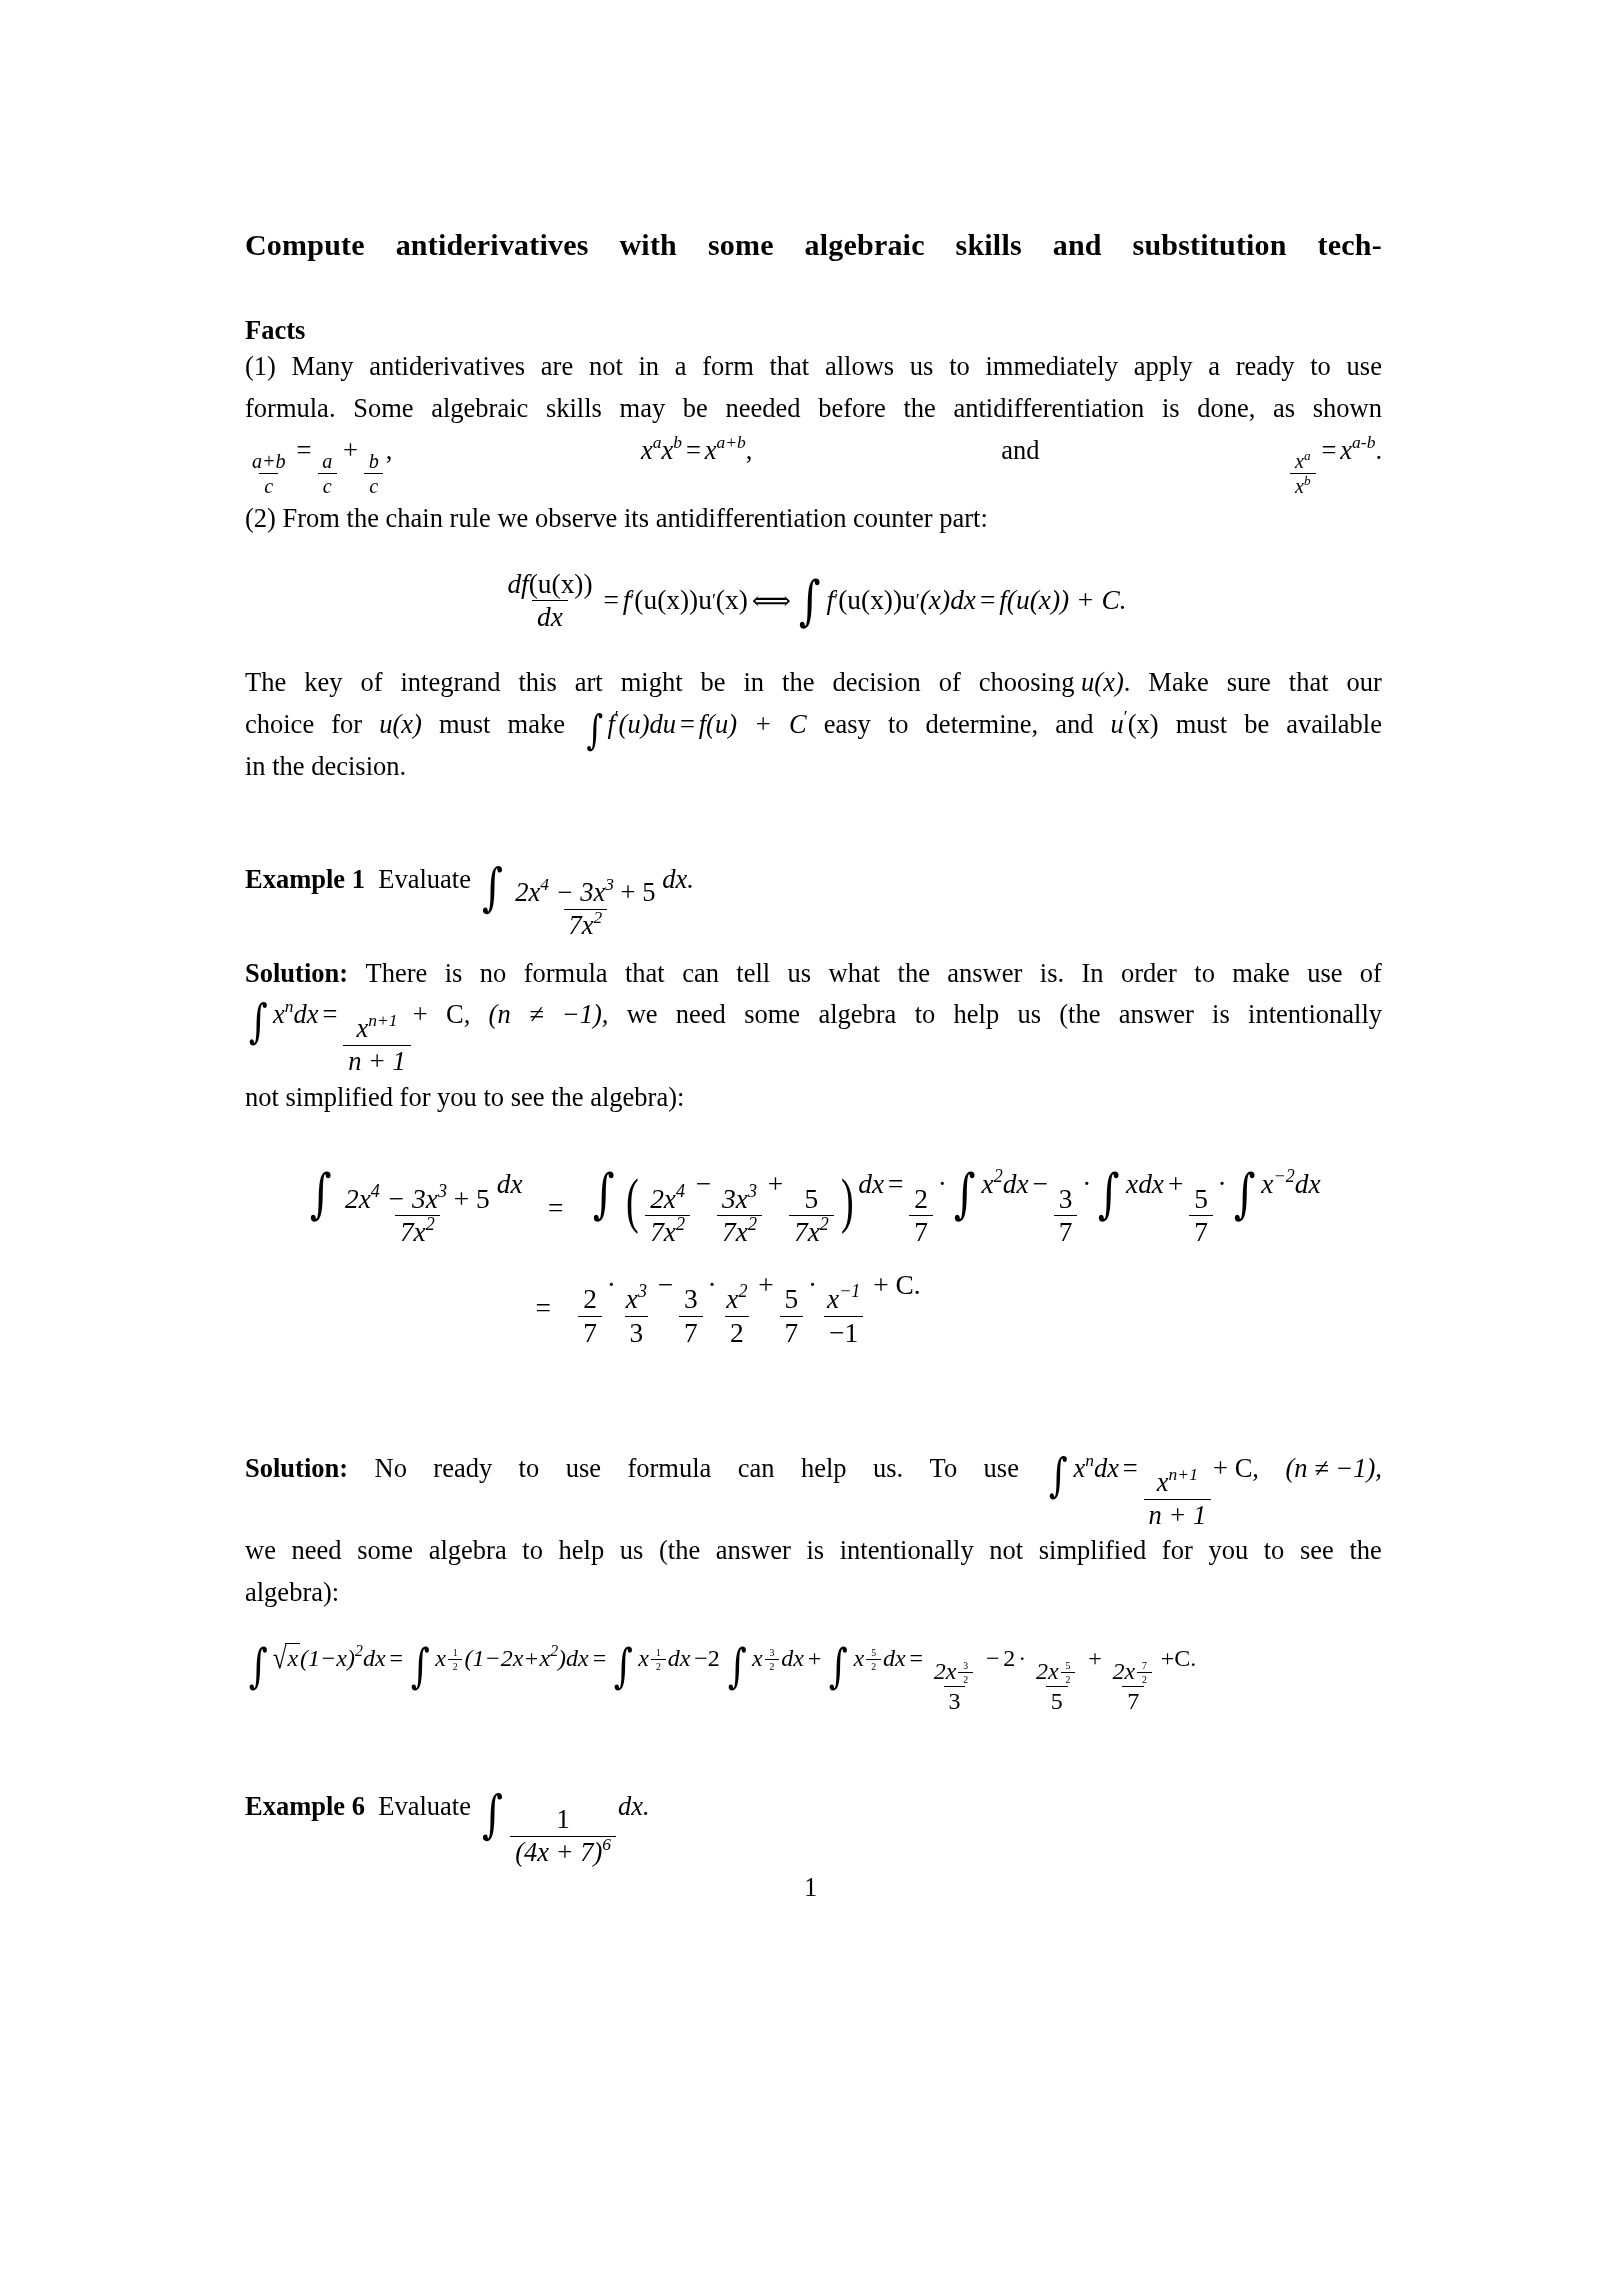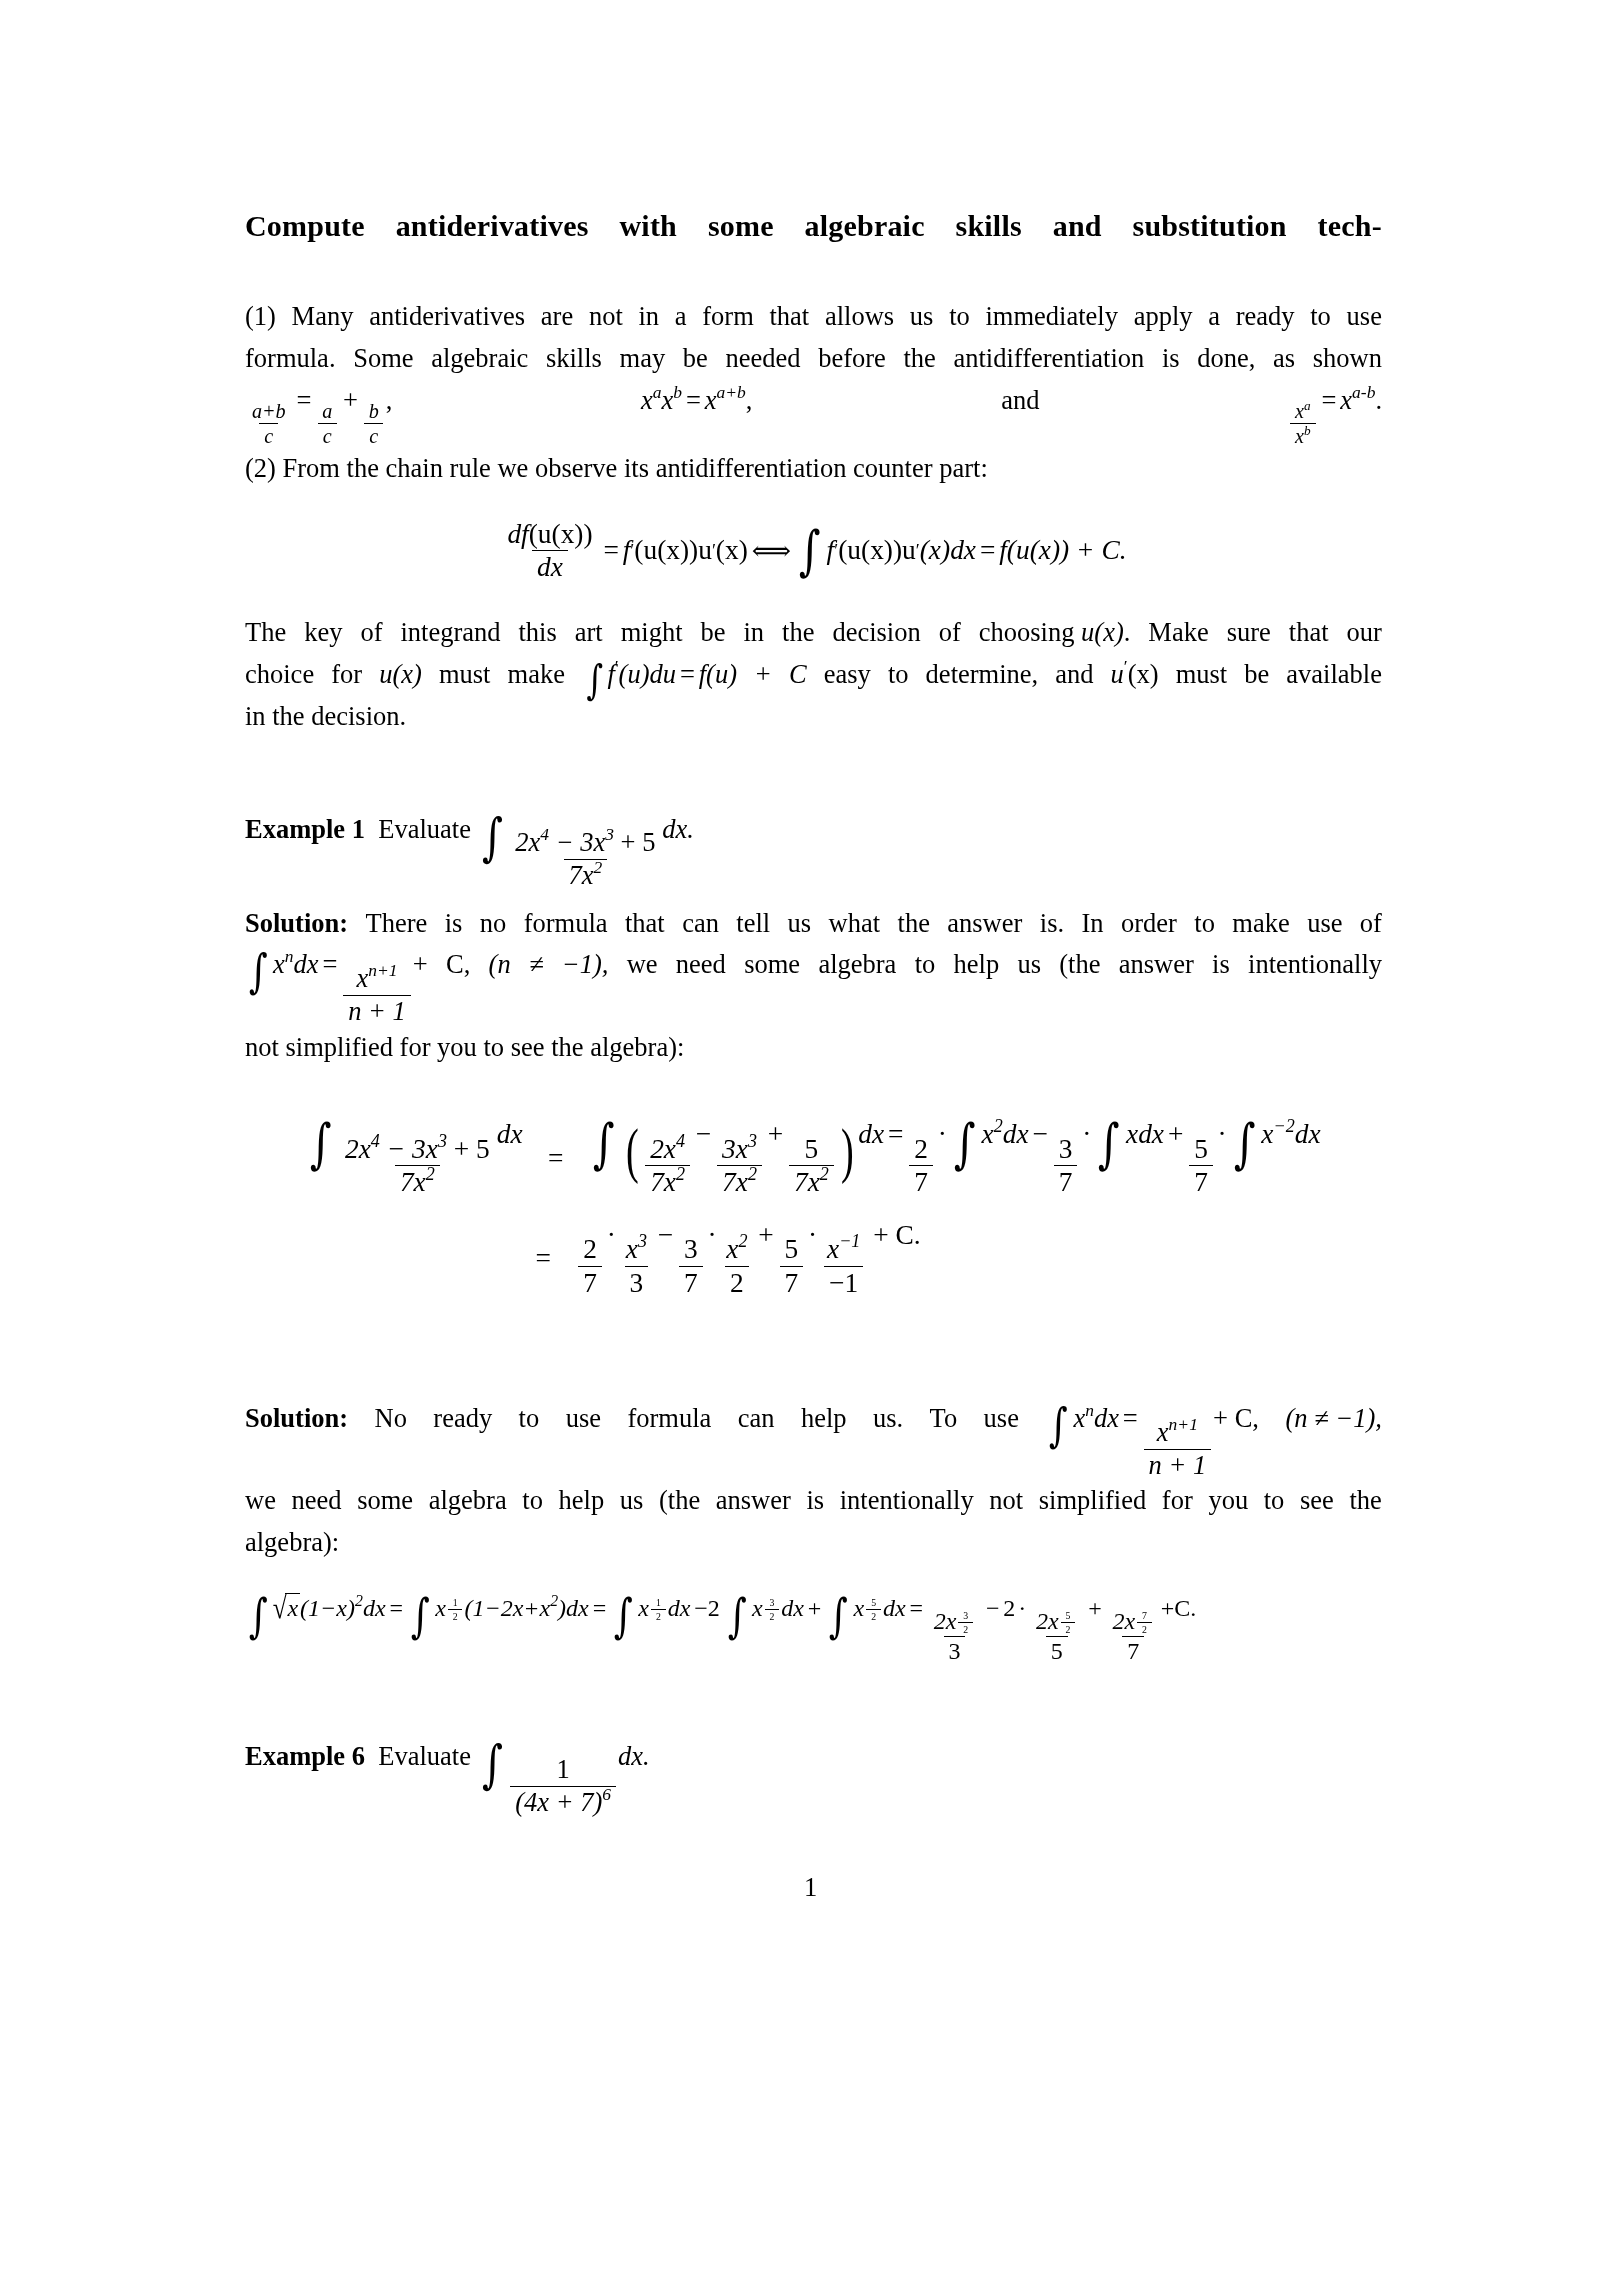--- a/index.html
+++ b/index.html
@@ -28,21 +28,21 @@
   
   .title {
     font-size: 30px;
     font-weight: bold;
     line-height: 1.30;
     text-align: justify;
     text-align-last: left;
     letter-spacing: 0.2px;
     margin: 0;
   }
-  .title .ln { display: block; }
+  .title .ln { display: block; margin-top: 19px; }
   .title .l1 {
     display: flex;
     justify-content: space-between;
   }
   .heading {
     font-size: 26.5px;
     font-weight: bold;
     margin: 0;
   }
   .para {
@@ -180,20 +180,21 @@
         <span>algebraic</span>
         <span>skills</span>
         <span>and</span>
         <span>substitution</span>
         <span>tech-</span>
       </span>
     </h1>
 
     <div class="sp-title"></div>
 
+    <div class="heading">Facts</div>
 
     <div class="para">
       <span class="justline">
         <span>(1)</span>
         <span>Many</span>
         <span>antiderivatives</span>
         <span>are</span>
         <span>not</span>
         <span>in</span>
         <span>a</span>

